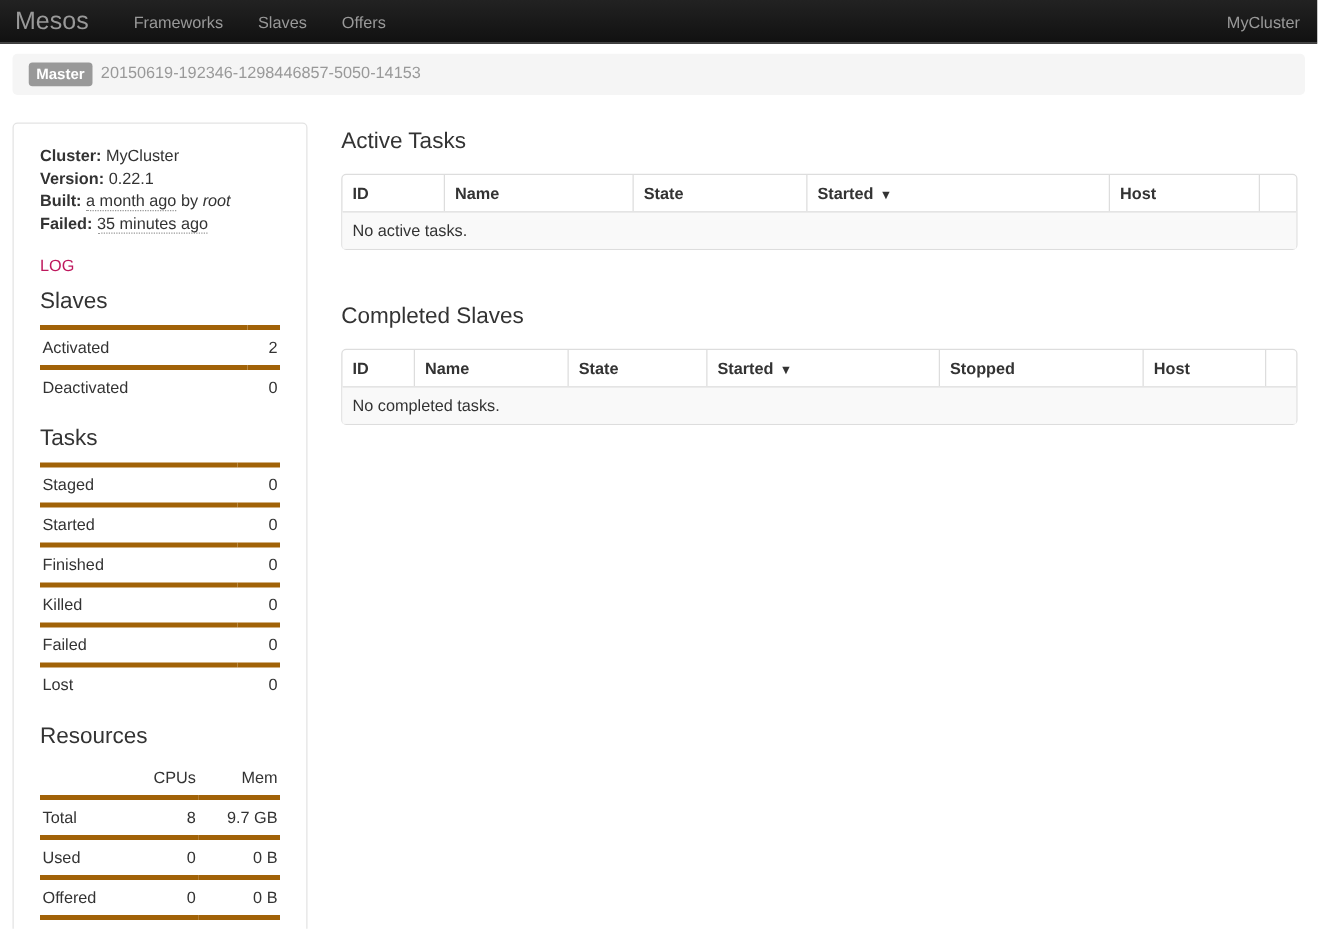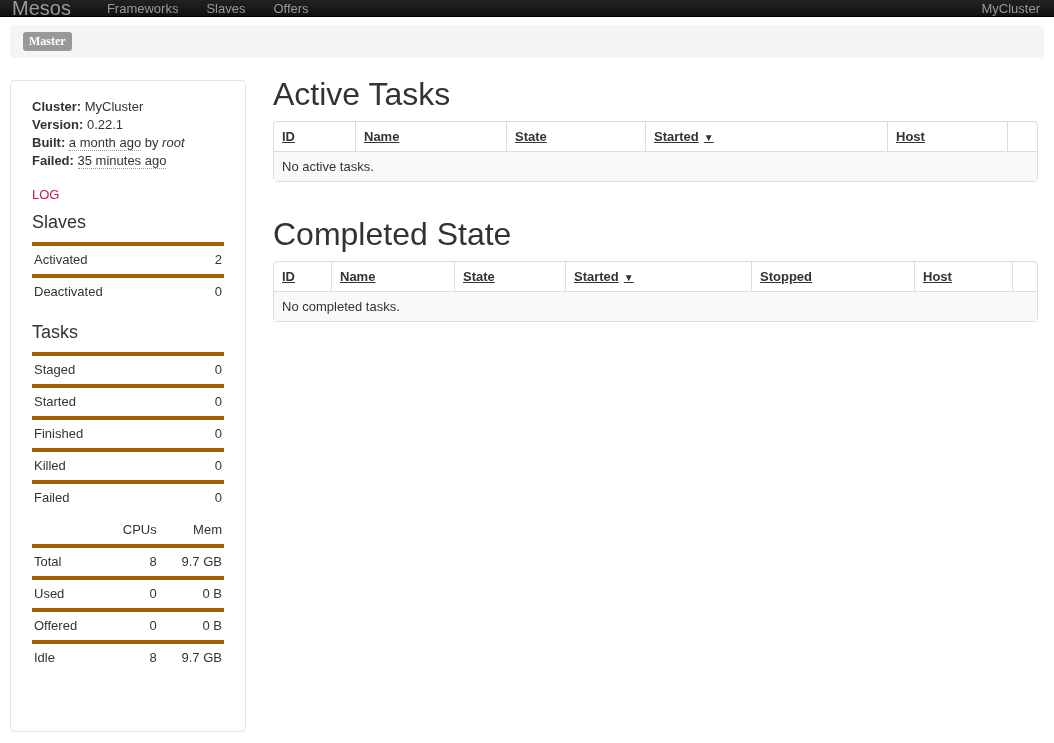--- a/index.html
+++ b/index.html
@@ -8,21 +8,21 @@
     font-family: "Liberation Sans", sans-serif;
     font-size: 13px;
     color: #333;
     width: 1054px;
     height: 743px;
     overflow: hidden;
   }
 
   
   .navbar {
-    height: 17px;
+    height: 35px;
     background: linear-gradient(#222, #111);
     border-bottom: 1px solid #000;
     display: flex;
     align-items: center;
     padding: 0 14px 0 12px;
   }
   .navbar .brand {
     color: #999;
     font-size: 20px;
     margin-right: 22px;
@@ -44,21 +44,20 @@
 
   
   .breadcrumb {
     margin: 8px 10px 0 10px;
     background: #f5f5f5;
     border-radius: 4px;
     padding: 7px 13px;
     color: #999;
     display: flex;
     align-items: flex-start;
-    font-family: Liberation Serif, serif;
   }
   .badge-master {
     background: #999;
     color: #fff;
     border-radius: 3px;
     padding: 2px 6px 3px;
     font-weight: bold;
     font-size: 12px;
     margin-right: 7px;
     line-height: 14px;
@@ -121,21 +120,21 @@
     font-weight: normal;
     text-align: left;
   }
   table.stats .num { text-align: right; }
   table.stats th { border-top: none; text-align: right; }
   table.stats th.lbl { text-align: left; }
 
   
   .main { flex: 1; margin-left: 27px; }
   .page-h {
-    font-size: 32px;
+    font-size: 18px;
     font-weight: normal;
     color: #333;
     margin: 0 0 13px 0;
     line-height: 28px;
   }
   .page-h.second { margin-top: 38px; }
   table.grid {
     width: 100%;
     border-collapse: separate;
     border-spacing: 0;
@@ -143,39 +142,40 @@
     border-radius: 4px;
     table-layout: fixed;
   }
   table.grid th, table.grid td {
     padding: 7px 8px;
     text-align: left;
     border-left: 1px solid #ddd;
     overflow: hidden;
     white-space: nowrap;
   }
-  table.grid th { font-weight: bold; cursor: pointer; text-decoration: underline; }
+  table.grid th { font-weight: bold; cursor: pointer; }
   table.grid th:first-child, table.grid td:first-child { border-left: none; }
   table.grid td { border-top: 1px solid #ddd; }
   table.grid .empty-row td { background: #f9f9f9; margin-left: 12px; }
   .sort-icon { font-size: 10px; margin-left: 5px; }
 </style>
 </head>
 <body>
 
 <div class="navbar">
   <a class="brand">Mesos</a>
   <a class="nav-link">Frameworks</a>
   <a class="nav-link">Slaves</a>
   <a class="nav-link">Offers</a>
   <span class="nav-right">MyCluster</span>
 </div>
 
 <div class="breadcrumb">
   <span class="badge-master">Master</span>
+  <span>20150619-192346-1298446857-5050-14153</span>
 </div>
 
 <div class="content">
 
   <div class="sidebar">
     <div class="info-line">
       <b>Cluster:</b>
       <span>MyCluster</span>
     </div>
     <div class="info-line">
@@ -225,23 +225,28 @@
           <td class="num">0</td>
         </tr>
         <tr>
           <td>Killed</td>
           <td class="num">0</td>
         </tr>
         <tr>
           <td>Failed</td>
           <td class="num">0</td>
         </tr>
-      </tbody>
-    </table>
-
+        <tr>
+          <td>Lost</td>
+          <td class="num">0</td>
+        </tr>
+      </tbody>
+    </table>
+
+    <h3 class="side-h">Resources</h3>
     <table class="stats">
       <colgroup>
           <col style="width:44%">
           <col style="width:22%">
           <col style="width:34%">
         </colgroup>
       <thead>
         <tr>
           <th class="lbl"></th>
           <th>CPUs</th>
@@ -294,21 +299,21 @@
           <th></th>
         </tr>
       </thead>
       <tbody>
         <tr class="empty-row">
           <td colspan="6">No active tasks.</td>
         </tr>
       </tbody>
     </table>
 
-    <h2 class="page-h second">Completed State</h2>
+    <h2 class="page-h second">Completed Slaves</h2>
     <table class="grid">
       <colgroup>
         <col style="width:57px">
           <col style="width:123px">
           <col style="width:111px">
         <col style="width:186px">
           <col style="width:163px">
           <col style="width:98px">
           <col style="width:25px">
       </colgroup>

